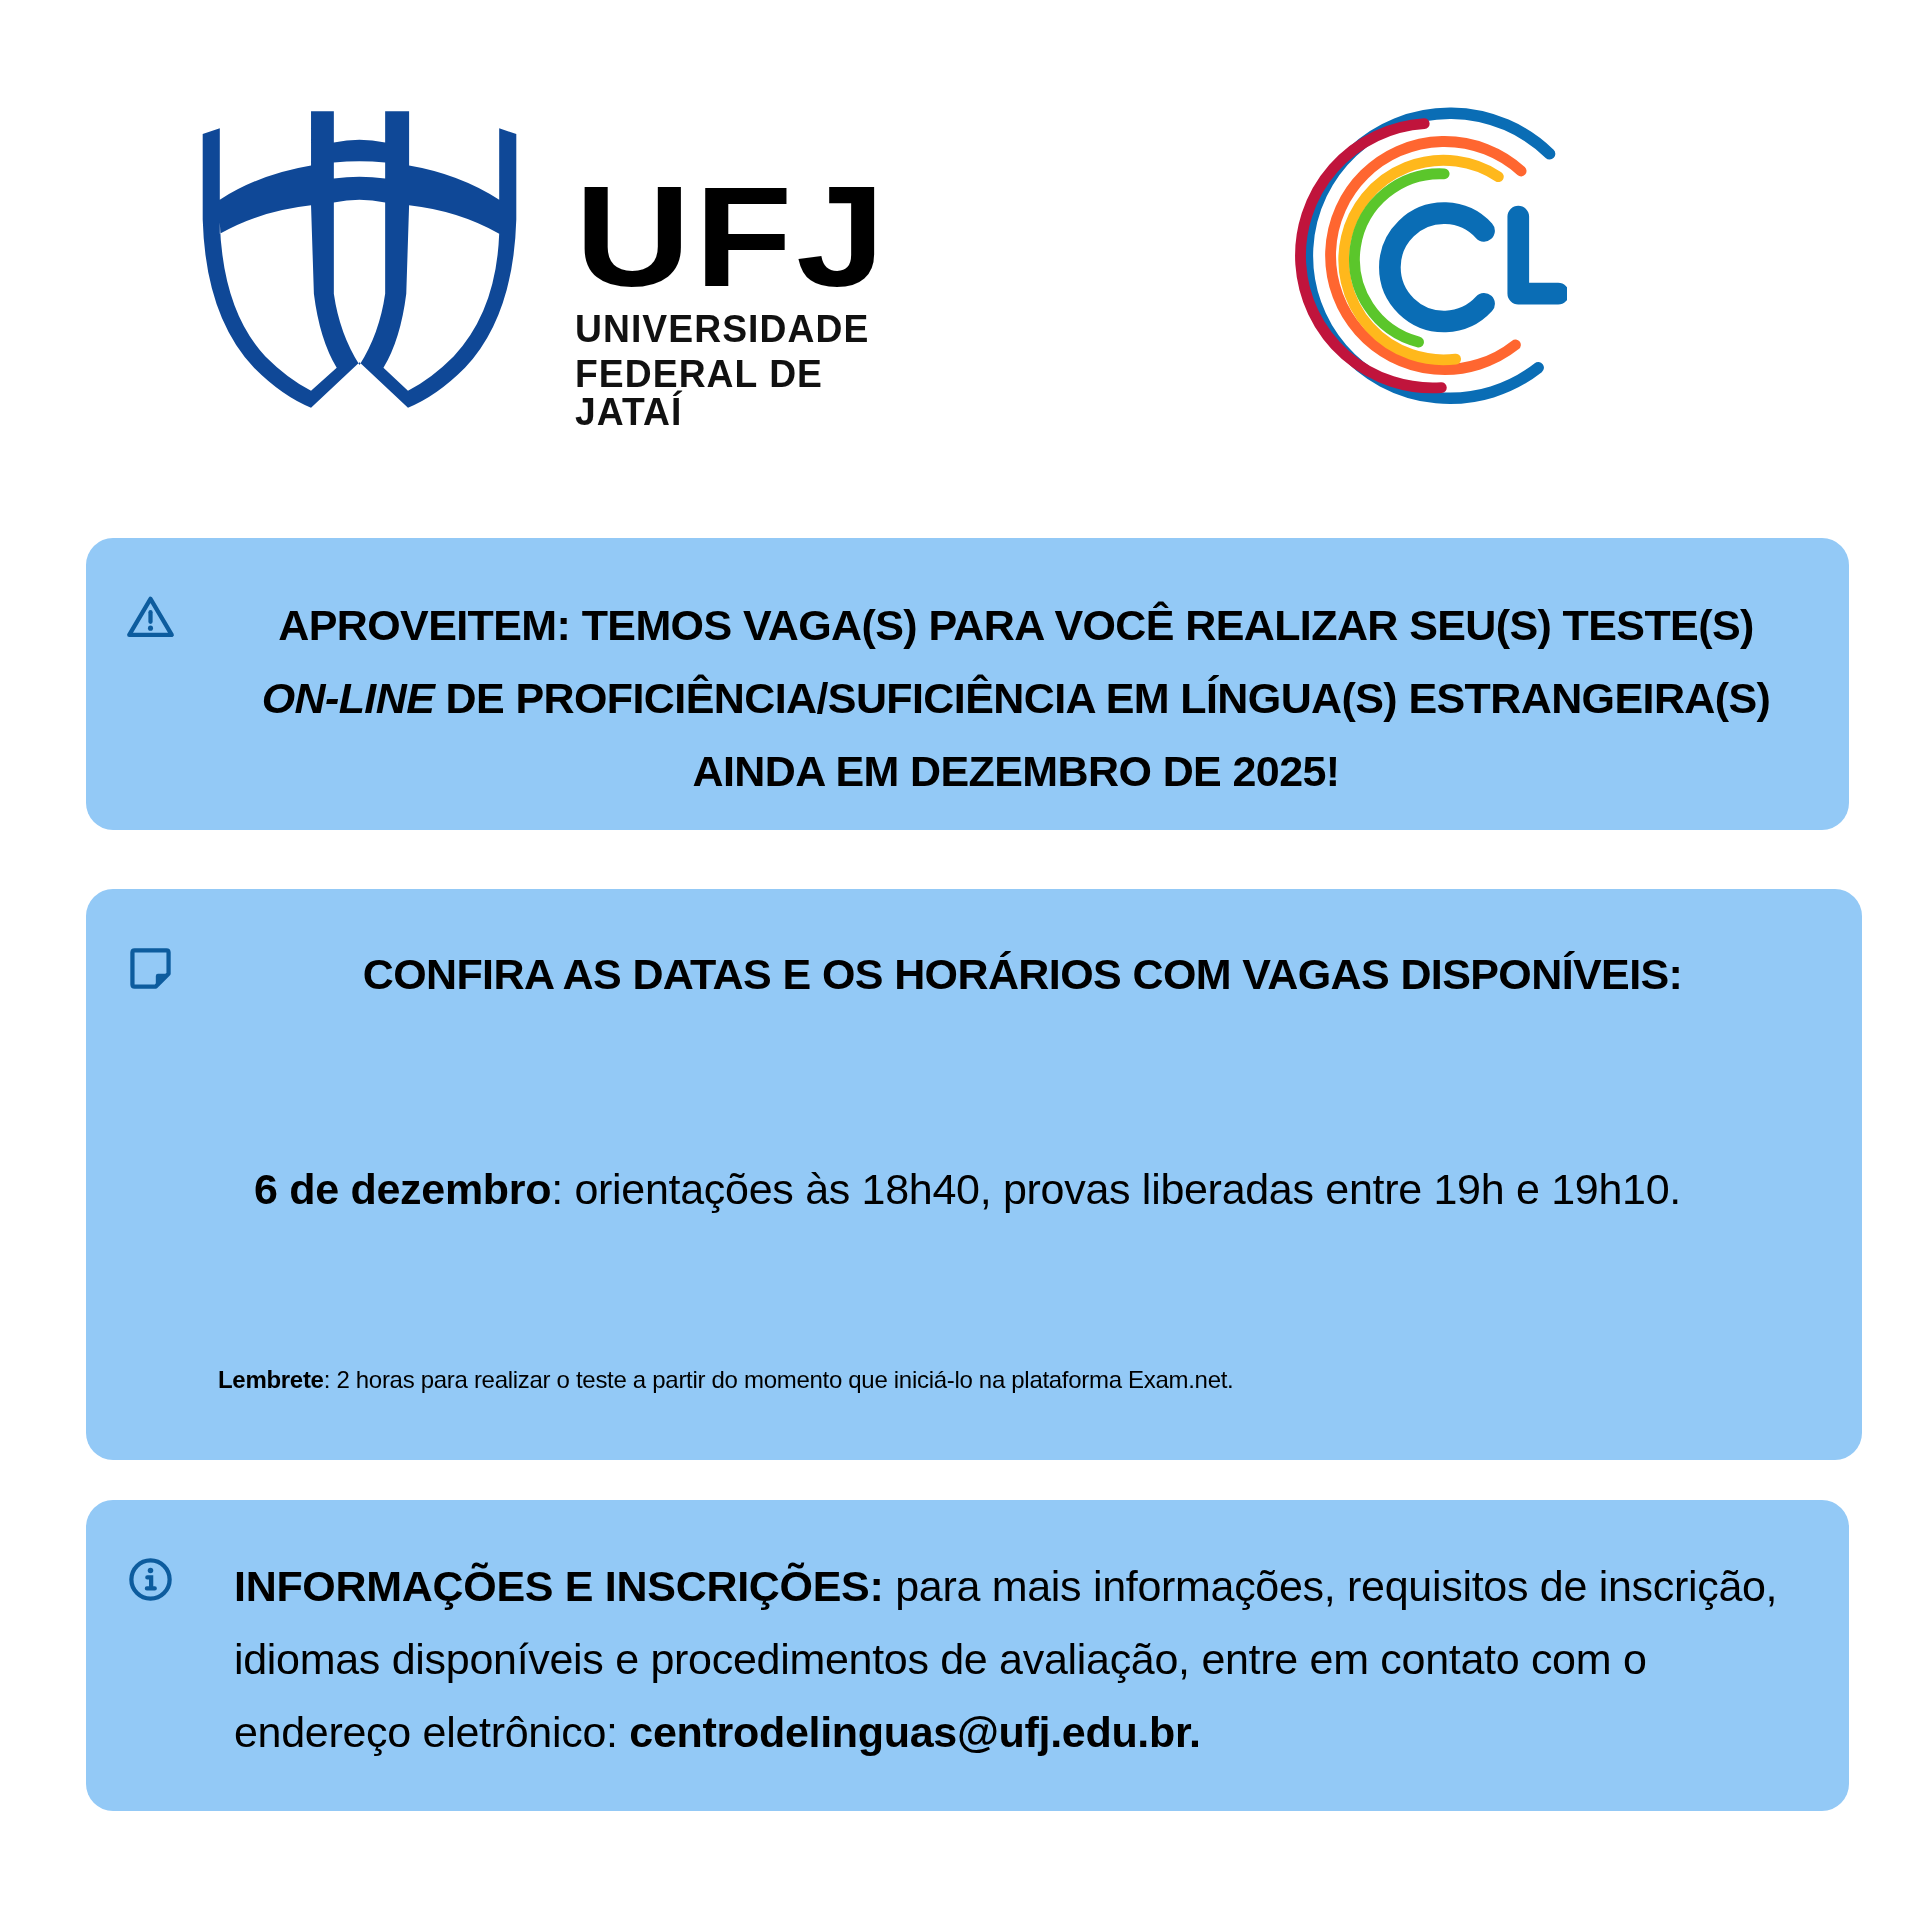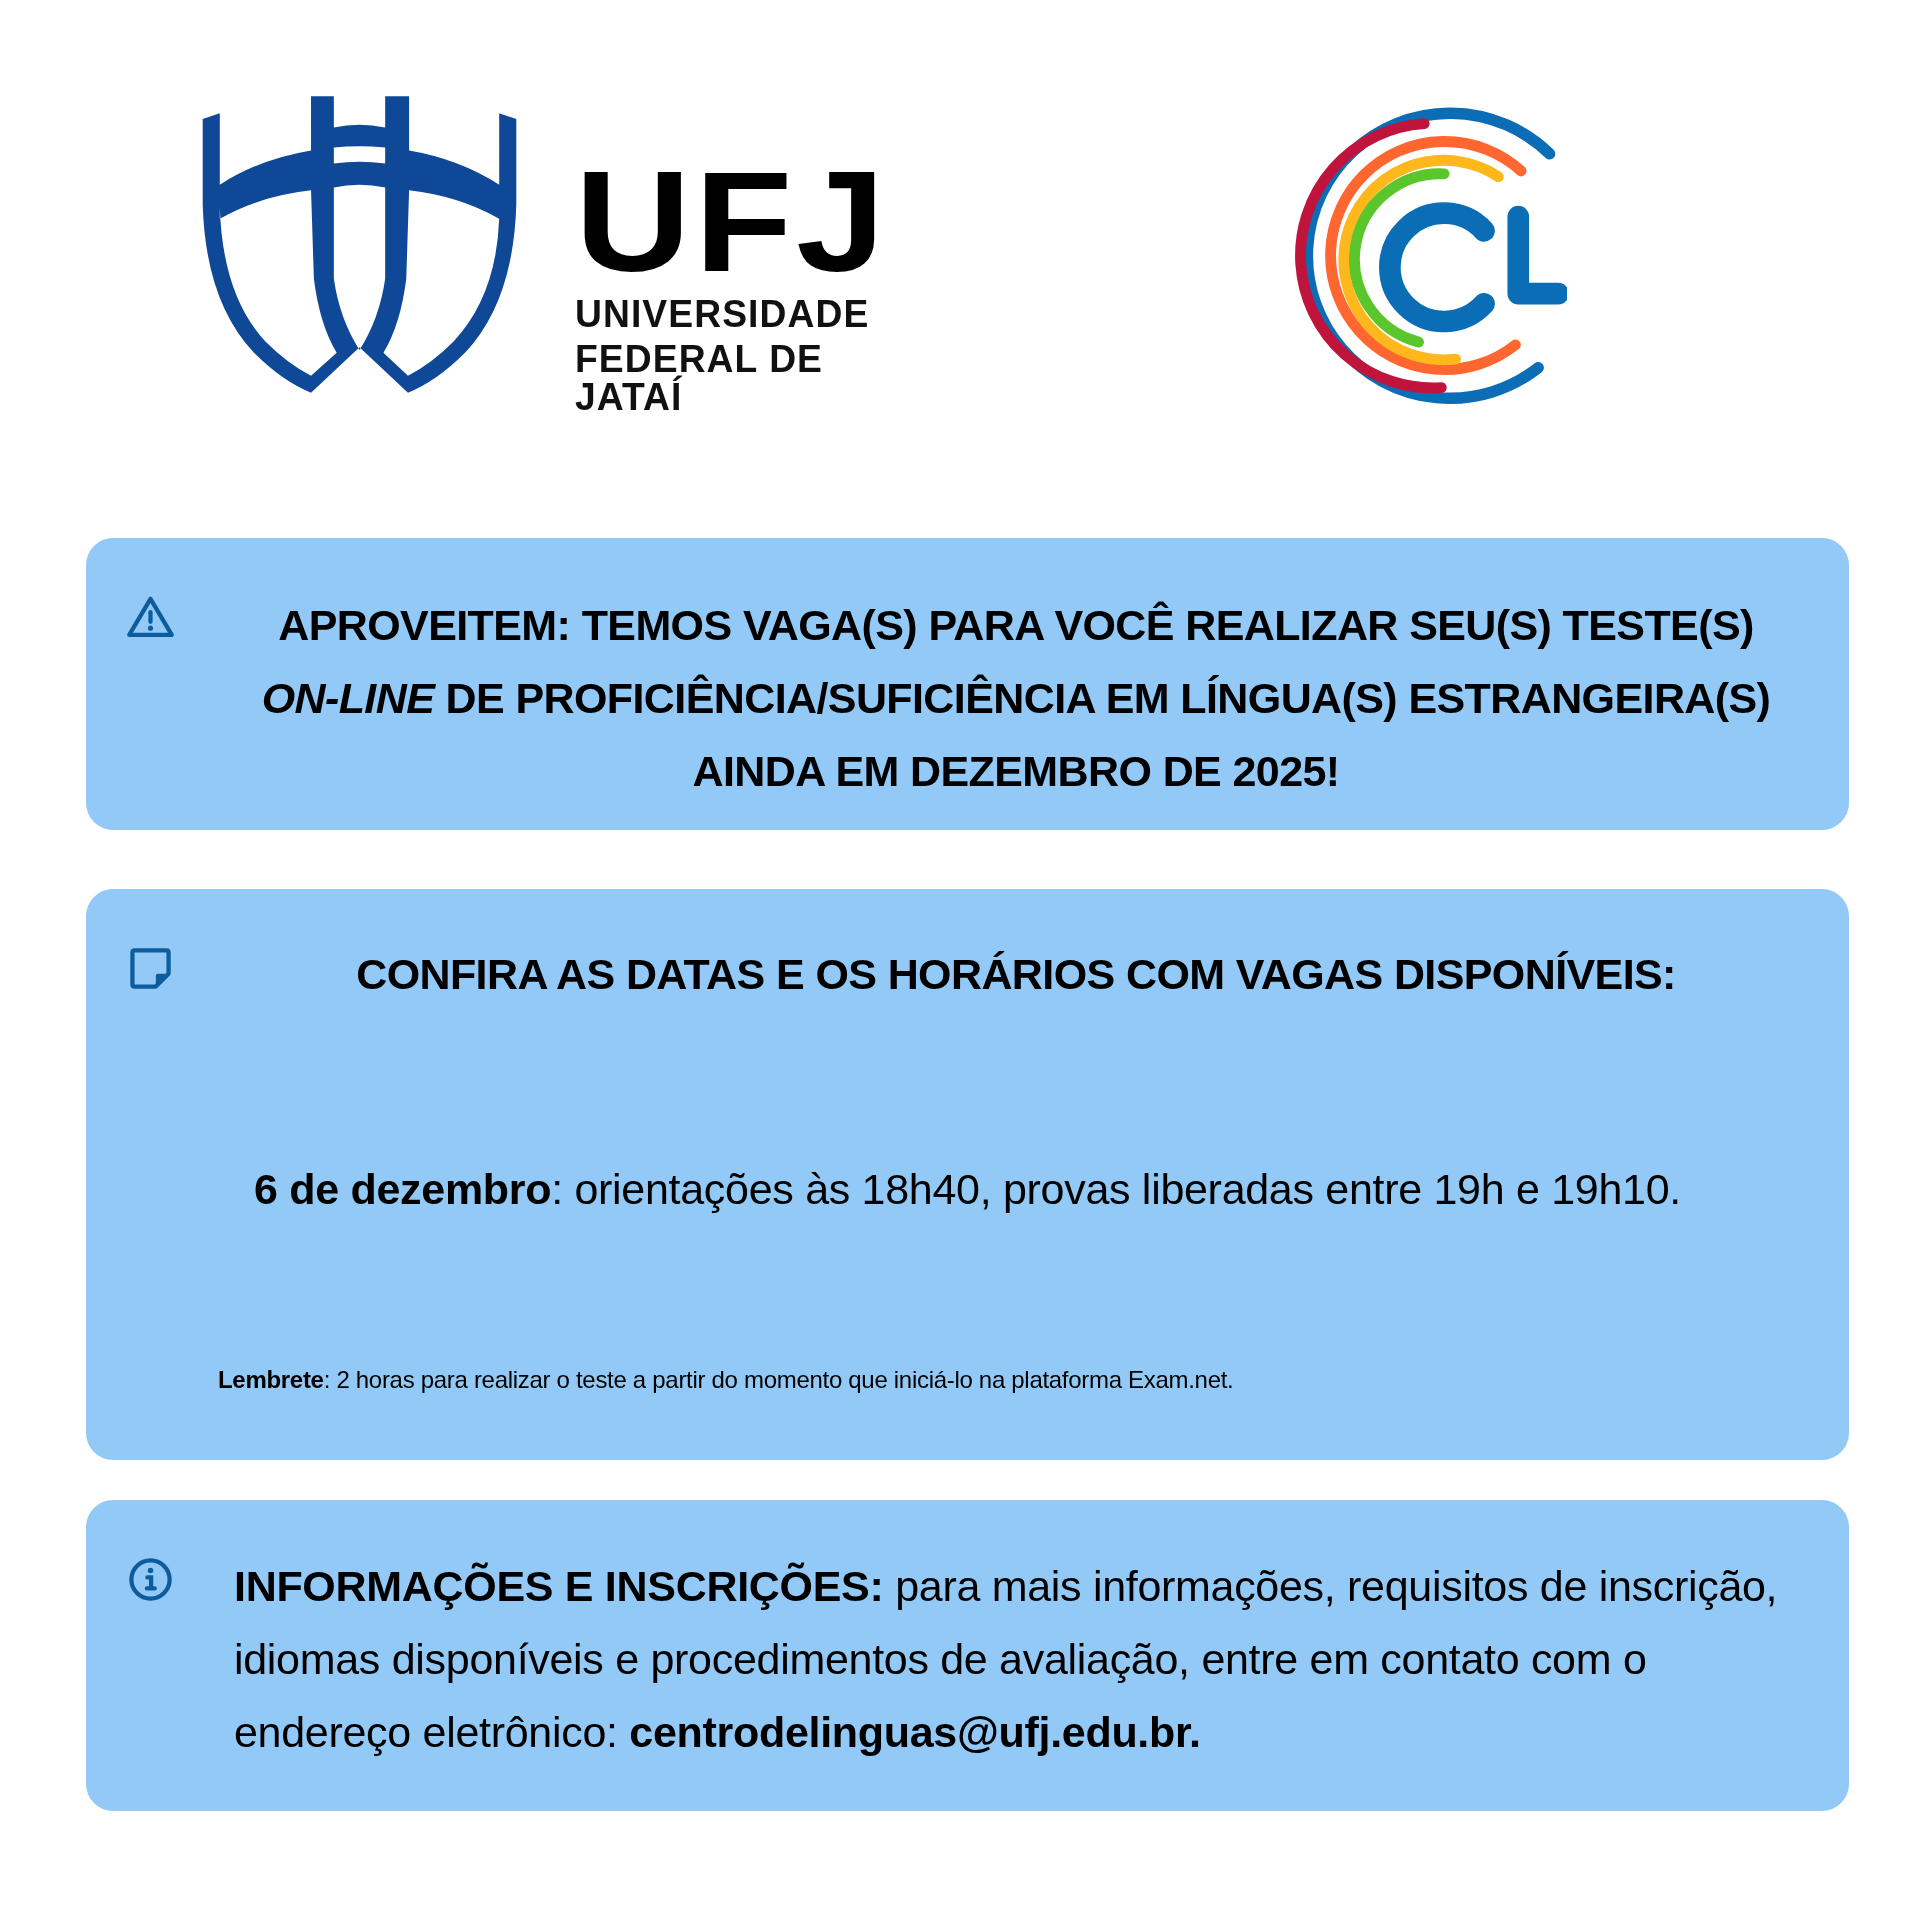--- a/index.html
+++ b/index.html
@@ -3,21 +3,21 @@
   <meta charset="utf-8">
   <style>
     html, body { margin: 0; padding: 0; background: #ffffff; }
     body {
       width: 1926px; height: 1926px; position: relative; overflow: hidden;
       font-family: "Liberation Sans", sans-serif; color: #000000;
     }
 
     
     .logo-ufj {
-      position: absolute; left: 197px; top: 96px; width: 676px; height: 302px;
+      position: absolute; left: 197px; top: 111px; width: 676px; height: 302px;
     }
     .ufj-emblem { position: absolute; left: 0; top: 0; width: 325px; height: 297px; }
     .ufj-wordmark {
       position: absolute; left: 378px; top: 54px;
       font-family: "Liberation Sans", sans-serif; font-weight: 900;
       font-size: 143px; line-height: 1; letter-spacing: 3.4px;
       transform: scaleX(1.12); transform-origin: left top;
       color: #000;
     }
     .ufj-sub {
@@ -32,21 +32,21 @@
 
     
     .box {
       position: absolute; left: 86px; width: 1763px;
       background: #93C9F6; border-radius: 27px;
     }
     .box .icon { position: absolute; left: 124px - 86px; width: 51px; height: 51px; }
     .icon { position: absolute; left: 39px; width: 48px; height: 48px; }
 
     #box-promo { top: 538px; height: 292px; }
-    #box-dates { top: 889px; height: 571px; }
+    #box-dates { top: 889px; height: 571px; padding-left: 13px; }
     #box-info  { top: 1500px; height: 311px; }
 
     .promo-text {
       position: absolute; left: 131px; right: 34px; top: 51px;
       text-align: center; font-weight: 700; font-size: 43px; line-height: 73px;
       letter-spacing: -0.6px;
     }
     .promo-text .ital { font-style: italic; margin-top: 34px; }
 
     .dates-title {

